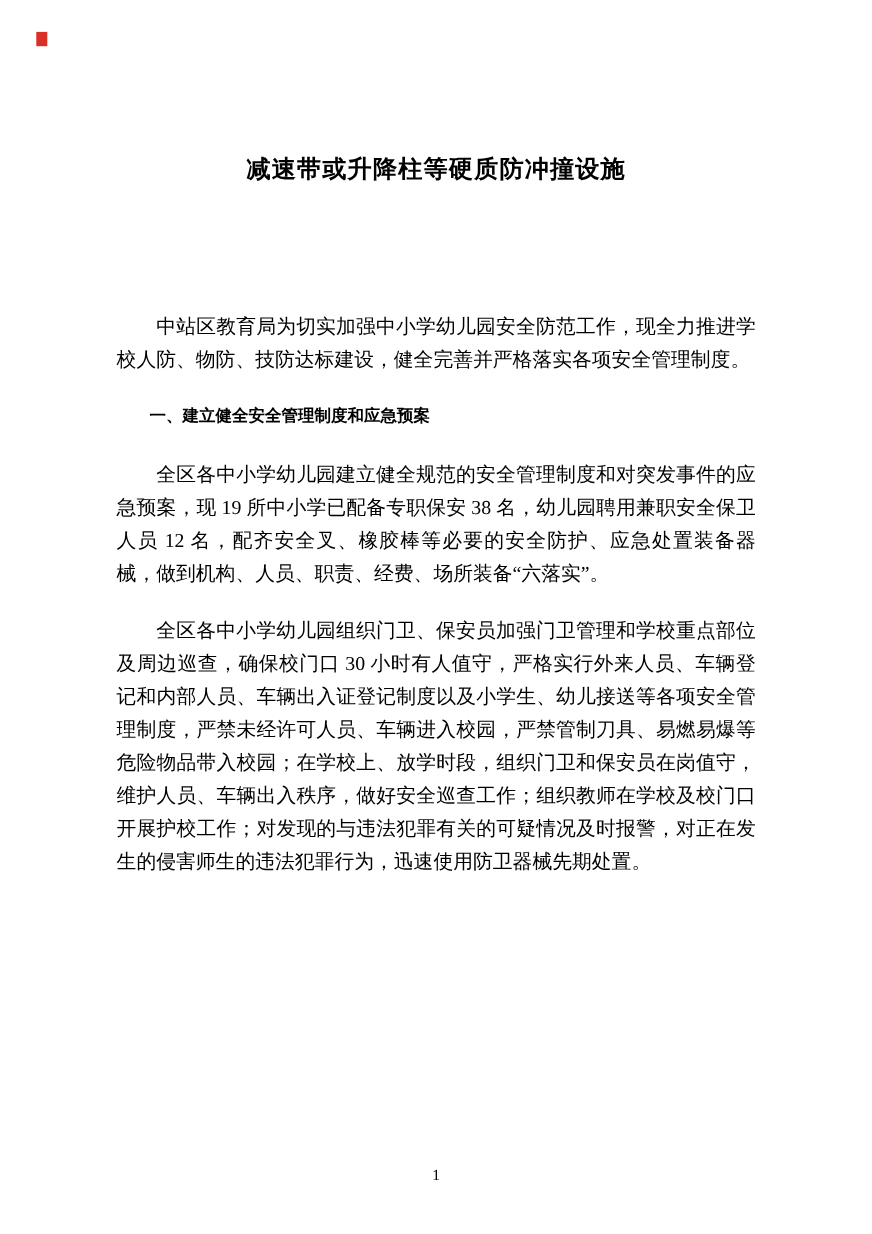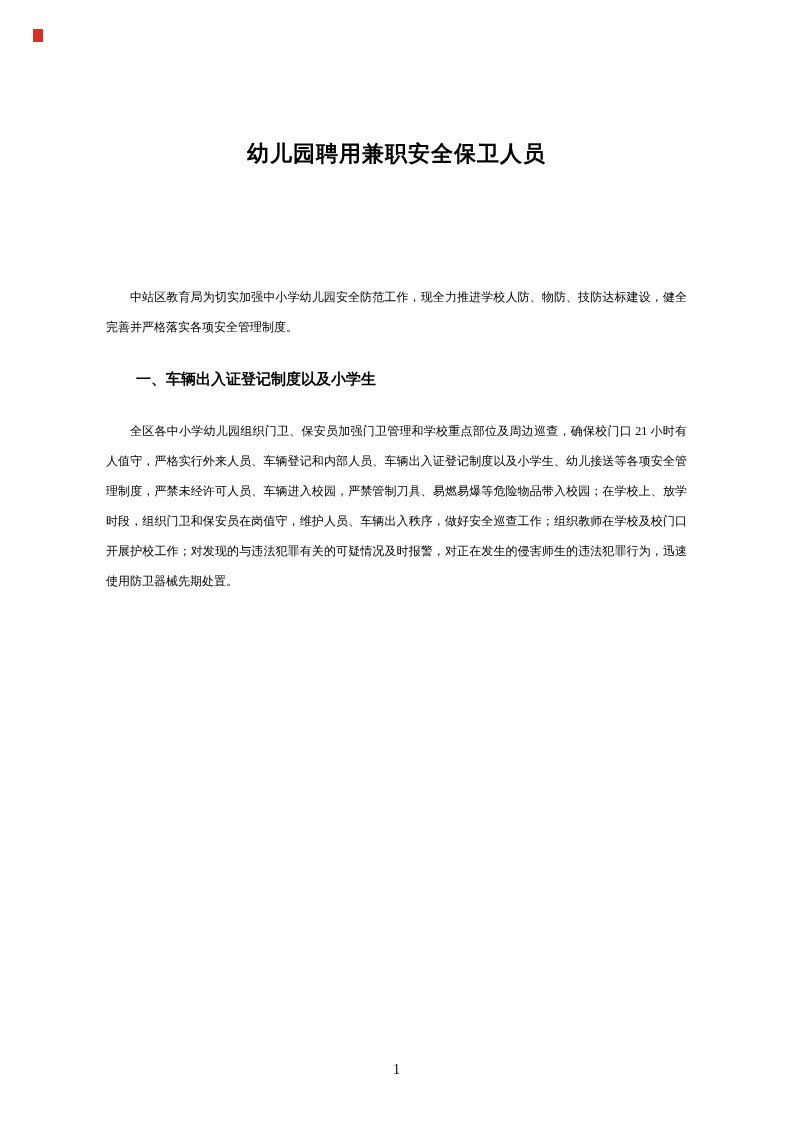--- a/index.html
+++ b/index.html
@@ -32,21 +32,21 @@
     padding-top: 138px;
     text-align: center;
     font-family: "Liberation Sans", "DejaVu Sans", sans-serif;
     font-size: 22px;
     font-weight: bold;
     letter-spacing: 1px;
     line-height: 32px;
   }
   .para {
     margin: 22px 0;
-    font-size: 12px;
+    font-size: 18px;
     line-height: 30px;
     text-align: justify;
     text-indent: 2em;
     word-break: break-all;
   }
   .para.intro {
     margin-top: 112px;
   }
   .section-heading {
     margin: 22px 0;
@@ -66,26 +66,27 @@
     line-height: 20px;
   }
 </style>
 </head>
 <body>
 
 <div class="page">
 
   <div class="corner-mark"></div>
 
-  <h1 class="doc-title">幼儿园聘用兼职安全保卫人员</h1>
+  <h1 class="doc-title">减速带或升降柱等硬质防冲撞设施</h1>
 
   <p class="para intro">中站区教育局为切实加强中小学幼儿园安全防范工作，现全力推进学校人防、物防、技防达标建设，健全完善并严格落实各项安全管理制度。</p>
 
-  <h2 class="section-heading">一、车辆出入证登记制度以及小学生</h2>
+  <h2 class="section-heading">一、建立健全安全管理制度和应急预案</h2>
+  <p class="para">全区各中小学幼儿园建立健全规范的安全管理制度和对突发事件的应急预案，现 19 所中小学已配备专职保安 38 名，幼儿园聘用兼职安全保卫人员 12 名，配齐安全叉、橡胶棒等必要的安全防护、应急处置装备器械，做到机构、人员、职责、经费、场所装备“六落实”。</p>
 
 
-  <p class="para">全区各中小学幼儿园组织门卫、保安员加强门卫管理和学校重点部位及周边巡查，确保校门口 21 小时有人值守，严格实行外来人员、车辆登记和内部人员、车辆出入证登记制度以及小学生、幼儿接送等各项安全管理制度，严禁未经许可人员、车辆进入校园，严禁管制刀具、易燃易爆等危险物品带入校园；在学校上、放学时段，组织门卫和保安员在岗值守，维护人员、车辆出入秩序，做好安全巡查工作；组织教师在学校及校门口开展护校工作；对发现的与违法犯罪有关的可疑情况及时报警，对正在发生的侵害师生的违法犯罪行为，迅速使用防卫器械先期处置。</p>
+  <p class="para">全区各中小学幼儿园组织门卫、保安员加强门卫管理和学校重点部位及周边巡查，确保校门口 30 小时有人值守，严格实行外来人员、车辆登记和内部人员、车辆出入证登记制度以及小学生、幼儿接送等各项安全管理制度，严禁未经许可人员、车辆进入校园，严禁管制刀具、易燃易爆等危险物品带入校园；在学校上、放学时段，组织门卫和保安员在岗值守，维护人员、车辆出入秩序，做好安全巡查工作；组织教师在学校及校门口开展护校工作；对发现的与违法犯罪有关的可疑情况及时报警，对正在发生的侵害师生的违法犯罪行为，迅速使用防卫器械先期处置。</p>
 
   <div class="page-footer">
     <span>1</span>
   </div>
 
 </div>
 
 </body></html>

